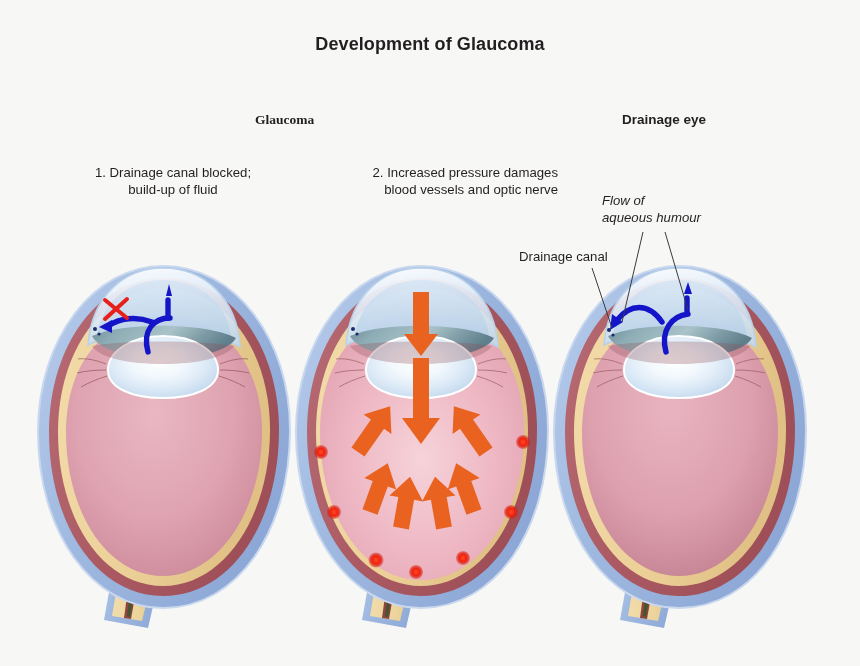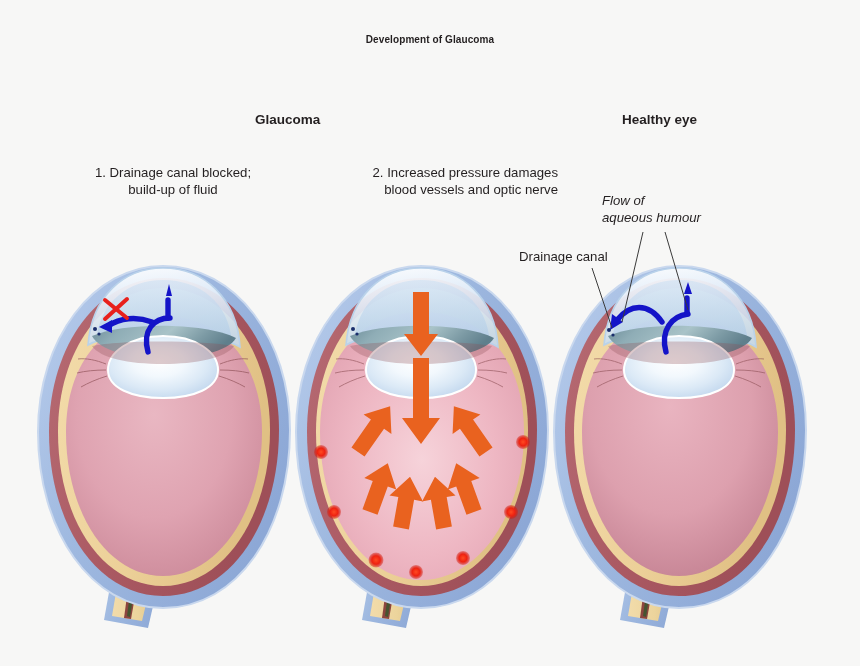--- a/index.html
+++ b/index.html
@@ -7,27 +7,27 @@
     width:860px;height:666px;
     background:#f7f7f6;
     font-family:"Liberation Sans", sans-serif;
     position:relative;overflow:hidden;
   }
   .canvas{position:absolute;inset:0;}
 
   
   .title{
     position:absolute;top:34px;left:0;width:860px;
-    text-align:center;font-size:10px;font-weight:bold;color:#231f20;
+    text-align:center;font-size:18px;font-weight:bold;color:#231f20;
     letter-spacing:.1px;
   }
   .sec-head{
     position:absolute;font-size:13.5px;font-weight:bold;color:#231f20;
   }
-  .sec-glaucoma{top:112px;left:255px;}
+  .sec-glaucoma{top:112px;left:255px;font-family:Liberation Serif, serif;}
   .sec-healthy{top:112px;left:622px;}
 
   .caption{
     position:absolute;font-size:13.2px;color:#231f20;line-height:1.28;
   }
   .cap1{top:165px;left:58px;width:230px;}
   .cap2{top:165px;left:318px;width:240px;}
 
   .anno{
     position:absolute;font-size:13.2px;color:#231f20;line-height:1.28;
@@ -50,21 +50,21 @@
   }
 </style>
 </head>
 <body>
 
 <div class="canvas">
 
   <div class="title">Development of Glaucoma</div>
 
   <div class="sec-head sec-glaucoma">Glaucoma</div>
-  <div class="sec-head sec-healthy">Healthy eye</div>
+  <div class="sec-head sec-healthy">Drainage eye</div>
 
   <div class="caption cap1" style="white-space:pre-line;text-align:center;">1. Drainage canal blocked;
 build-up of fluid</div>
   <div class="caption cap2" style="white-space:pre-line;text-align:right;">2. Increased pressure damages
 blood vessels and optic nerve</div>
 
   <div class="anno anno-flow" style="white-space:pre-line;font-style:italic;">Flow of
 aqueous humour</div>
   <div class="anno anno-drain">Drainage canal</div>
 

